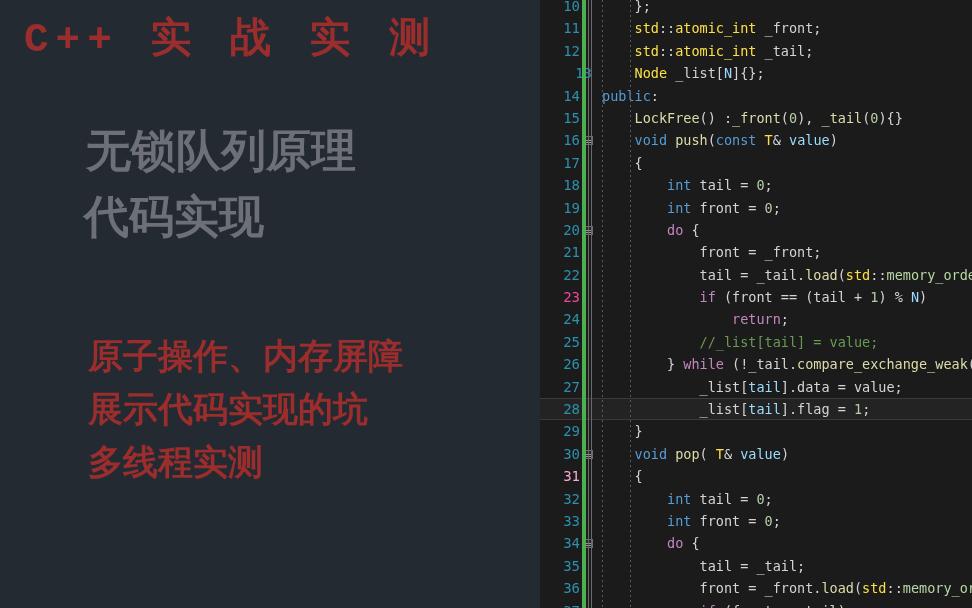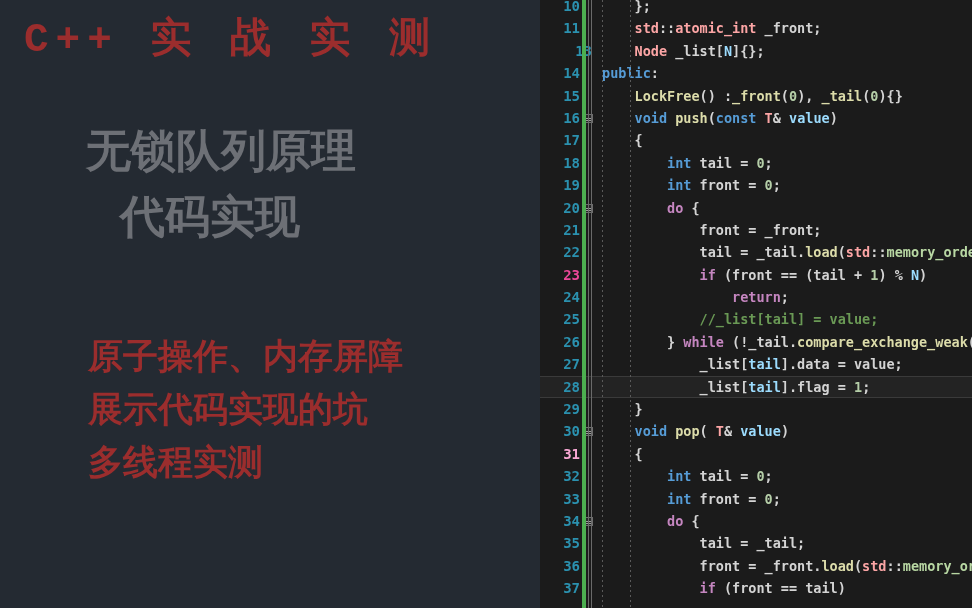--- a/index.html
+++ b/index.html
@@ -43,21 +43,21 @@
   }
   .subtitle-line {
     font-family: "DejaVu Sans", sans-serif;
     font-weight: 700;
     font-size: 45px;
     color: #6d7076;
     line-height: 66px;
     white-space: nowrap;
   }
   .subtitle-line.l1 { padding-left: 86px; }
-  .subtitle-line.l2 { padding-left: 120px; }
+  .subtitle-line.l2 { padding-left: 84px; }
 
   #bullet-block {
     position: absolute;
     left: 0;
     top: 330px;
     width: 644px;
   }
   .bullet-line {
     font-family: "DejaVu Sans", sans-serif;
     font-weight: 700;
@@ -71,21 +71,20 @@
   
   #code-panel {
     position: absolute;
     left: 540px; top: 0;
     width: 432px;
     height: 608px;
     background: #1b1b1b;
     overflow: hidden;
     font-family: "DejaVu Sans Mono", monospace;
     font-size: 13.5px;
-    font-weight: bold;
   }
   #code-rows {
     position: absolute;
     left: 0;
     top: -5px;
     width: 432px;
   }
   .code-row {
     position: relative;
     height: 22.4px;
@@ -162,21 +161,21 @@
     background: repeating-linear-gradient(to bottom, #5a5a5a 0 2px, transparent 2px 5px);
   }
   #guide-d {
     left: 90px;
     background: repeating-linear-gradient(to bottom, #5a5a5a 0 2px, transparent 2px 5px);
   }
 
   
   .t-key  { color: #569cd6; }      
   .t-ctl  { color: #c586c0; }      
-  .t-type { color: #fca5a5; }      
+  .t-type { color: #fde047; }      
   .t-fn   { color: #dcdcaa; }      
   .t-var  { color: #9cdcfe; }      
   .t-num  { color: #b5cea8; }      
   .t-cmt  { color: #6a9955; }      
   .t-enum { color: #b8d7a3; }      
   .t-pun  { color: #d4d4d4; }
 </style>
 </head>
 <body>
 
@@ -202,20 +201,24 @@
     <div id="code-rows">
         <div class="code-row">
           <span class="ln" style="color: rgb(43, 145, 175);">10</span>
           <span class="code-text"><span class="t-pun">    };</span></span>
         </div>
         <div class="code-row">
           <span class="ln" style="color: rgb(43, 145, 175);">11</span>
           <span class="code-text"><span class="t-pun">    </span><span class="t-type">std</span><span class="t-pun">::</span><span class="t-type">atomic_int</span><span class="t-pun"> _front;</span></span>
         </div>
         <div class="code-row">
+          <span class="ln" style="color: rgb(43, 145, 175);">12</span>
+          <span class="code-text"><span class="t-pun">    </span><span class="t-type">std</span><span class="t-pun">::</span><span class="t-type">atomic_int</span><span class="t-pun"> _tail;</span></span>
+        </div>
+        <div class="code-row">
           <span class="ln" style="color: rgb(43, 145, 175); padding-left: 12px;">13</span>
           <span class="code-text"><span class="t-pun">    </span><span class="t-type">Node</span><span class="t-pun"> _list[</span><span class="t-var">N</span><span class="t-pun">]{};</span></span>
         </div>
         <div class="code-row">
           <span class="ln" style="color: rgb(43, 145, 175);">14</span>
           <span class="code-text"><span class="t-key">public</span><span class="t-pun">:</span></span>
         </div>
         <div class="code-row">
           <span class="ln" style="color: rgb(43, 145, 175);">15</span>
           <span class="code-text"><span class="t-pun">    </span><span class="t-fn">LockFree</span><span class="t-pun">() :</span><span class="t-fn">_front</span><span class="t-pun">(</span><span class="t-num">0</span><span class="t-pun">), </span><span class="t-fn">_tail</span><span class="t-pun">(</span><span class="t-num">0</span><span class="t-pun">){}</span></span>

